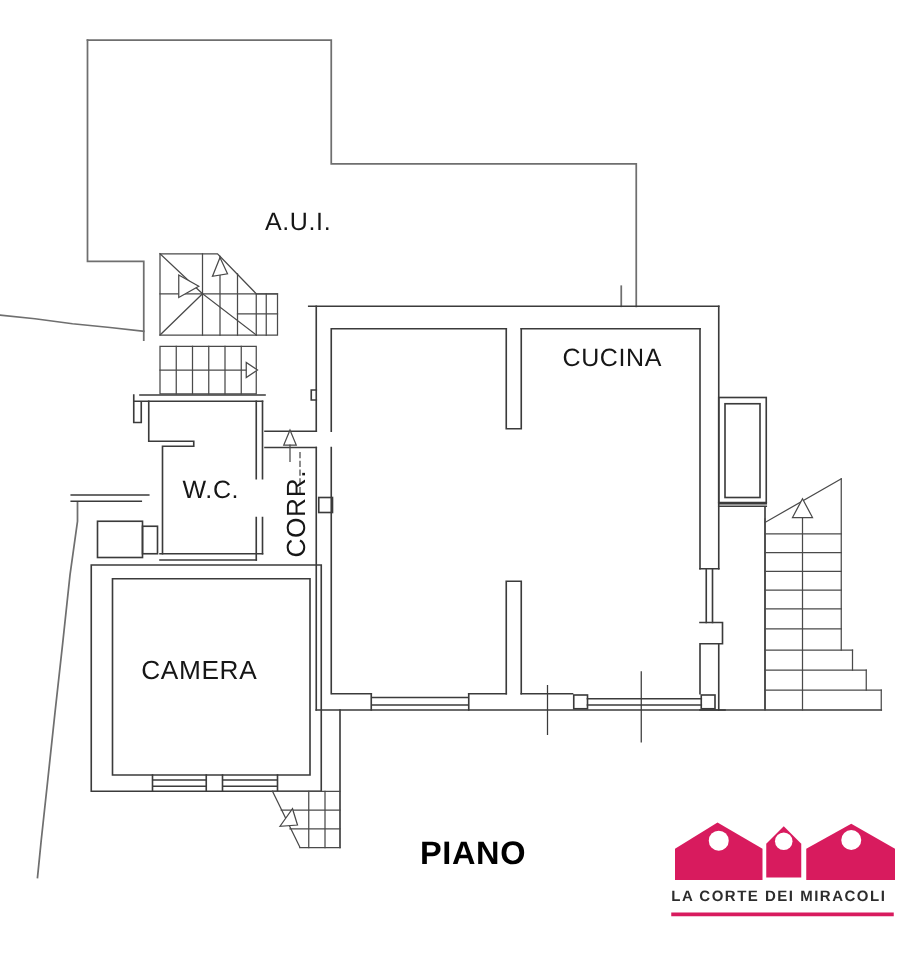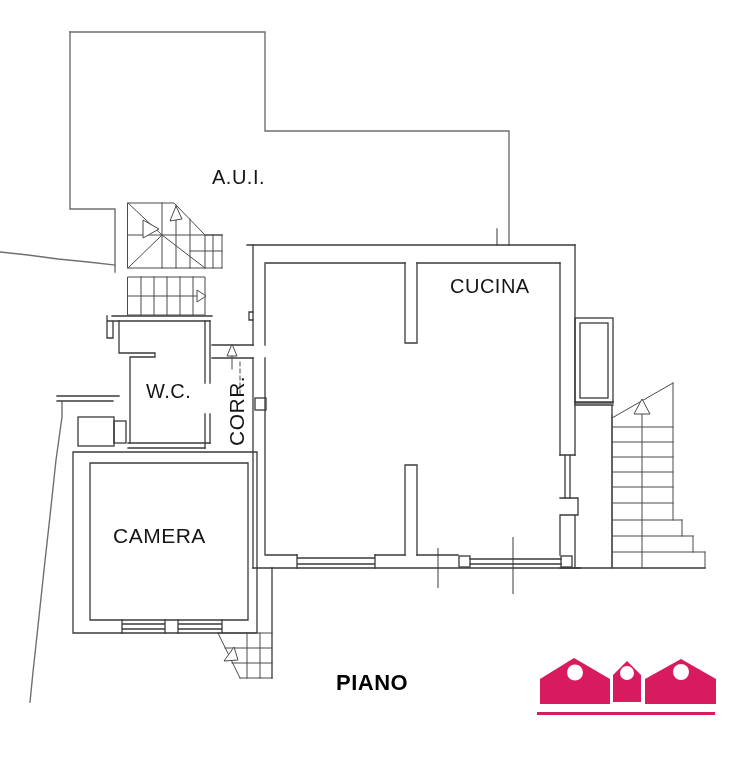--- a/index.html
+++ b/index.html
@@ -14,21 +14,21 @@
     fill:#161616;letter-spacing:.5px;
   }
   .g-boundary path{stroke:#6f6f6f;stroke-width:1.4;fill:none;stroke-linecap:square;}
   .g-walls path,.g-walls rect{stroke:#3b3b3b;stroke-width:1.3;fill:none;stroke-linecap:square;}
   .g-stairs path{stroke:#4a4a4a;stroke-width:1;fill:none;stroke-linecap:square;}
   .g-stairs polygon{stroke:#4a4a4a;stroke-width:1;fill:#ffffff;}
   .g-ticks path{stroke:#3b3b3b;stroke-width:1;fill:none;}
   .dashed{stroke-dasharray:4 3;}
   .plan-title{
     position:absolute;left:336px;top:666px;
-    font-size:22px;font-weight:bold;line-height:33px;color:#000;
+    font-size:26px;font-weight:bold;line-height:33px;color:#000;
     letter-spacing:.5px;white-space:nowrap;
   }
   .logo{position:absolute;left:537px;top:655px;width:181px;}
   .logo .house{fill:var(--brand,#D81B5E);}
   .logo .win{fill:#ffffff;}
   .logo-name{
     margin-top:4px;font-size:12px;font-weight:bold;letter-spacing:1.2px;
     color:#2d2d2d;white-space:nowrap;
   }
   .logo-bar{height:3px;background:var(--brand,#D81B5E);margin-top:6px;width:178px;}
@@ -143,16 +143,17 @@
 
   <div class="logo">
     <svg width="181" height="51" viewBox="0 0 181 51">
       <polygon class="house" points="76,47 76,20 90,6 104,20 104,47"></polygon>
       <circle class="win" cx="90" cy="18" r="7"></circle>
       <polygon class="house" points="3,49 3,24 37,3 73,24 73,49"></polygon>
       <circle class="win" cx="38" cy="17.5" r="8"></circle>
       <polygon class="house" points="108,49 108,24 144,4 179,24 179,49"></polygon>
       <circle class="win" cx="144" cy="17" r="8"></circle>
     </svg>
+    <div class="logo-name">LA CORTE DEI MIRACOLI</div>
     <div class="logo-bar"></div>
   </div>
 
 </div>
 
 </body></html>

